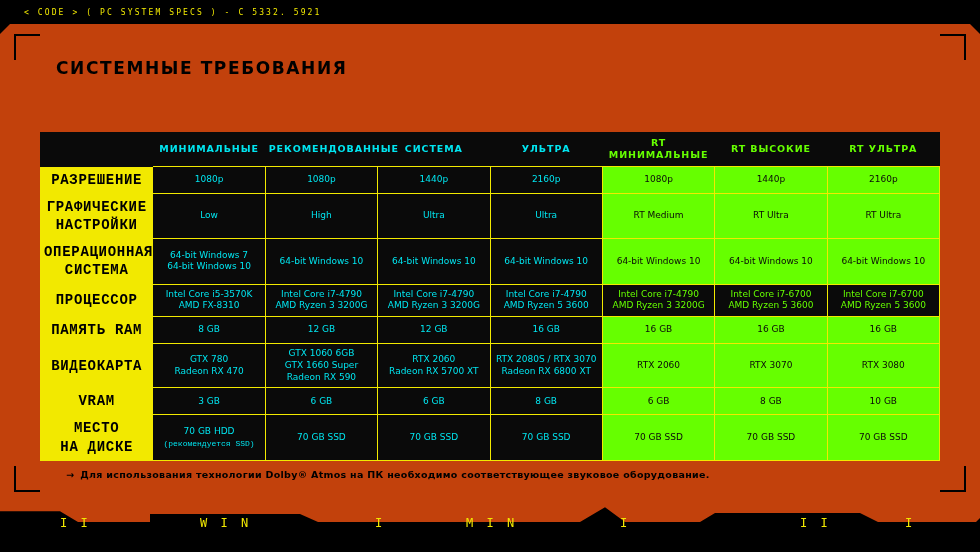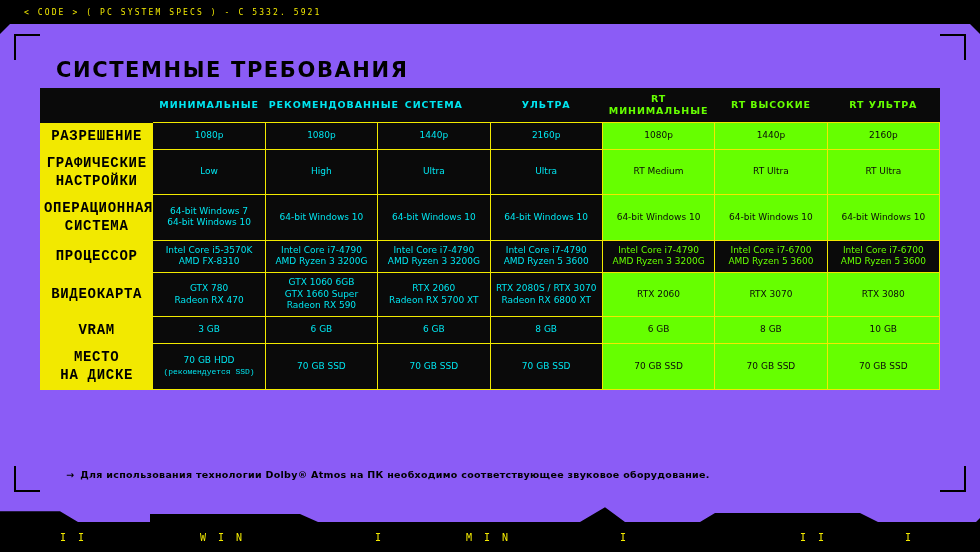--- a/index.html
+++ b/index.html
@@ -5,21 +5,21 @@
   * { box-sizing: border-box; margin: 0; padding: 0; }
   html, body {
     width: 980px; height: 552px;
     background: #000;
     font-family: "DejaVu Sans", "Liberation Sans", sans-serif;
     overflow: hidden;
   }
   #page {
     position: relative;
     width: 980px; height: 552px;
-    background: #8b5cf6;
+    background: #c2410c;
     overflow: hidden;
   }
   
   .notch {
     position: absolute;
     background: #000;
   }
   .notch-tl { top: 0; left: 0; width: 34px; height: 34px;
      clip-path: polygon(0 0, 100% 0, 0 100%); }
   .notch-tr { top: 0; right: 0; width: 34px; height: 34px;
@@ -51,54 +51,55 @@
   .bottom-jag {
     position: absolute; bottom: 30px; left: 0; width: 980px; height: 18px;
     background: #000;
     clip-path: polygon(
       0 100%, 0 40%, 60px 40%, 78px 100%, 150px 100%, 150px 55%,
       300px 55%, 318px 100%, 580px 100%, 605px 18%, 625px 100%,
       700px 100%, 715px 50%, 860px 50%, 878px 100%, 980px 100%, 980px 100%
     );
   }
   .bottom-ticks {
-    position: absolute; bottom: 6px; left: 0; width: 980px; height: 18px;
+    position: absolute; bottom: 20px; left: 0; width: 980px; height: 18px;
     display: flex; align-items: center;
     color: #f2e900;
     font-family: "DejaVu Sans Mono", "Liberation Mono", monospace;
-    font-size: 10px; letter-spacing: 3px;
+    font-size: 12px; letter-spacing: 3px;
   }
   .tick { position: absolute; white-space: nowrap; }
 
   
   .bracket {
     position: absolute; border-color: #000; border-style: solid; border-width: 0;
   }
   .br-tl { top: 34px; left: 14px; width: 26px; height: 26px; border-left-width: 2px; border-top-width: 2px; }
   .br-tr { top: 34px; right: 14px; width: 26px; height: 26px; border-right-width: 2px; border-top-width: 2px; }
   .br-bl { bottom: 60px; left: 14px; width: 26px; height: 26px; border-left-width: 2px; border-bottom-width: 2px; }
   .br-br { bottom: 60px; right: 14px; width: 26px; height: 26px; border-right-width: 2px; border-bottom-width: 2px; }
 
   .heading {
     position: absolute; top: 58px; left: 56px;
     color: #000;
-    font-size: 21px;
+    font-size: 17px;
     font-weight: bold;
     letter-spacing: 1.6px;
   }
 
   
   .table-wrap {
     position: absolute; top: 88px; left: 40px; width: 900px;
   }
   table.specs {
     border-collapse: collapse;
     width: 900px;
     background: #0a0a0a;
     table-layout: fixed;
+    margin-top: 44px;
   }
   table.specs th, table.specs td {
     border: 1px solid #f2e900;
     text-align: center;
     vertical-align: middle;
     padding: 4px 3px;
     line-height: 1.3;
   }
   table.specs thead th {
     background: #0a0a0a;
@@ -209,20 +210,30 @@
             <td class="rowlabel">ПРОЦЕССОР</td>
             <td class="cyan">Intel Core i5-3570K<br>AMD FX-8310</td>
             <td class="cyan">Intel Core i7-4790<br>AMD Ryzen 3 3200G</td>
             <td class="cyan">Intel Core i7-4790<br>AMD Ryzen 3 3200G</td>
             <td class="cyan">Intel Core i7-4790<br>AMD Ryzen 5 3600</td>
             <td class="green">Intel Core i7-4790<br>AMD Ryzen 3 3200G</td>
             <td class="green">Intel Core i7-6700<br>AMD Ryzen 5 3600</td>
             <td class="green">Intel Core i7-6700<br>AMD Ryzen 5 3600</td>
           </tr>
           <tr>
+            <td class="rowlabel">ПАМЯТЬ RAM</td>
+            <td class="cyan">8 GB</td>
+            <td class="cyan">12 GB</td>
+            <td class="cyan">12 GB</td>
+            <td class="cyan">16 GB</td>
+            <td class="green gblock">16 GB</td>
+            <td class="green gblock">16 GB</td>
+            <td class="green gblock">16 GB</td>
+          </tr>
+          <tr>
             <td class="rowlabel">ВИДЕОКАРТА</td>
             <td class="cyan">GTX 780<br>Radeon RX 470</td>
             <td class="cyan">GTX 1060 6GB<br>GTX 1660 Super<br>Radeon RX 590</td>
             <td class="cyan">RTX 2060<br>Radeon RX 5700 XT</td>
             <td class="cyan">RTX 2080S / RTX 3070<br>Radeon RX 6800 XT</td>
             <td class="green gblock">RTX 2060</td>
             <td class="green gblock">RTX 3070</td>
             <td class="green gblock">RTX 3080</td>
           </tr>
           <tr>

